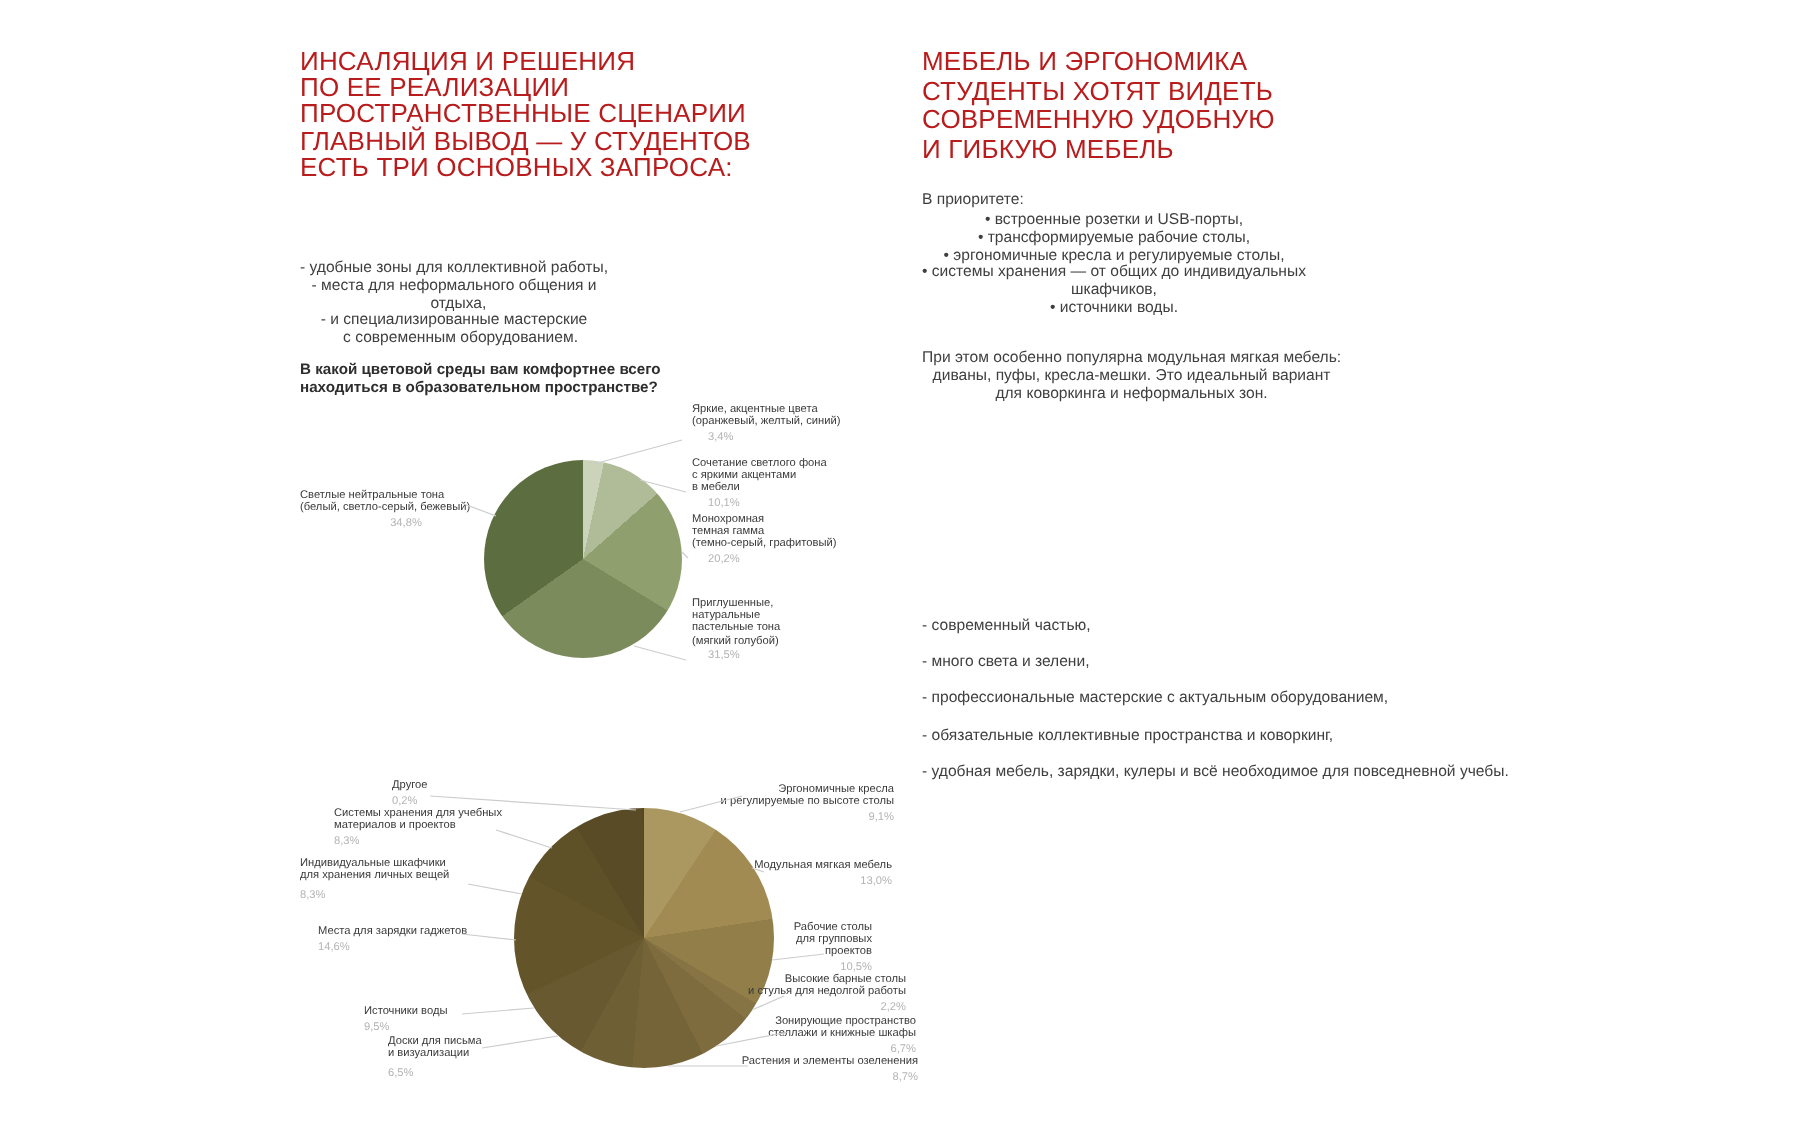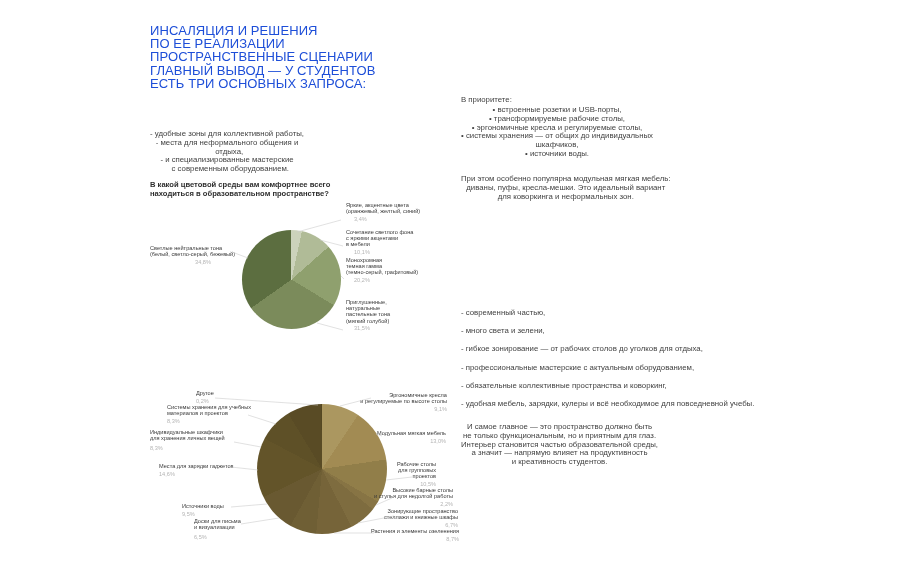--- a/index.html
+++ b/index.html
@@ -3,21 +3,21 @@
 <meta charset="utf-8">
 <style>
   html,body{margin:0;padding:0;background:#e9e9e9;}
   .page{
     position:relative;width:900px;height:563px;background:#ffffff;
     font-family:"Liberation Sans","DejaVu Sans",sans-serif;overflow:hidden;
     margin:0 auto;
   }
   .abs{position:absolute;}
   .heading{
-    font-size:13px;line-height:13.2px;color:#1d4ed8;white-space:pre-line;
+    font-size:13px;line-height:13.2px;color:#b91c1c;white-space:pre-line;
     letter-spacing:.1px;font-weight:400;margin:0;
   }
   .heading.tall{line-height:14.5px;}
   .body{font-size:7.8px;line-height:8.8px;color:#3f3f3f;white-space:pre-wrap;text-align:center;}
   .q{font-size:7.6px;line-height:9.4px;font-weight:700;color:#2e2e2e;white-space:pre-line;}
   .pie{border-radius:50%;}
   .lbl{font-size:5.6px;line-height:6.2px;color:#3a3a3a;}
   .lbl .t{white-space:pre-line;}
   .lbl .p{color:#b4b4b4;margin-top:1.5px;}
   .lbl.ra{text-align:right;}
@@ -154,40 +154,38 @@
       <path d="M241,524 L279,518"></path>
       <path d="M340,406 L371,398"></path>
       <path d="M376,434 L382,436"></path>
       <path d="M386,480 L412,477"></path>
       <path d="M376,505 L392,498"></path>
       <path d="M358,523 L394,516"></path>
       <path d="M334,533 L374,533"></path>
     </g>
   </svg>
 
+  <h1 class="abs heading tall" style="left:461px;top:24px;">МЕБЕЛЬ И ЭРГОНОМИКА
+СТУДЕНТЫ ХОТЯТ ВИДЕТЬ
+СОВРЕМЕННУЮ УДОБНУЮ
+И ГИБКУЮ МЕБЕЛЬ</h1>
   <div class="abs body" style="left:461px;top:96px;">В приоритете:</div>
   <div class="abs body" style="left:461px;top:106px;">• встроенные розетки и USB-порты,
 • трансформируемые рабочие столы,
 • эргономичные кресла и регулируемые столы,
 • системы хранения — от общих до индивидуальных
 шкафчиков,
 • источники воды.</div>
   <div class="abs body" style="left:461px;top:175px;">При этом особенно популярна модульная мягкая мебель:
 диваны, пуфы, кресла-мешки. Это идеальный вариант
 для коворкинга и неформальных зон.</div>
 
 
   <div class="abs" style="left:461px;top:309px;width:340px;">
     <div class="dash-item">- современный частью,</div>
     <div class="dash-item">- много света и зелени,</div>
-    <div class="dash-item">- гибкое зонирование — от рабочих столов до уголков для отдыха,</div>
     <div class="dash-item">- профессиональные мастерские с актуальным оборудованием,</div>
     <div class="dash-item">- обязательные коллективные пространства и коворкинг,</div>
     <div class="dash-item">- удобная мебель, зарядки, кулеры и всё необходимое для повседневной учебы.</div>
   </div>
 
-  <div class="abs body" style="left:461px;top:423px;">И самое главное — это пространство должно быть
-не только функциональным, но и приятным для глаз.
-Интерьер становится частью образовательной среды,
-а значит — напрямую влияет на продуктивность
-и креативность студентов.</div>
 
 </div>
 
 </body></html>

